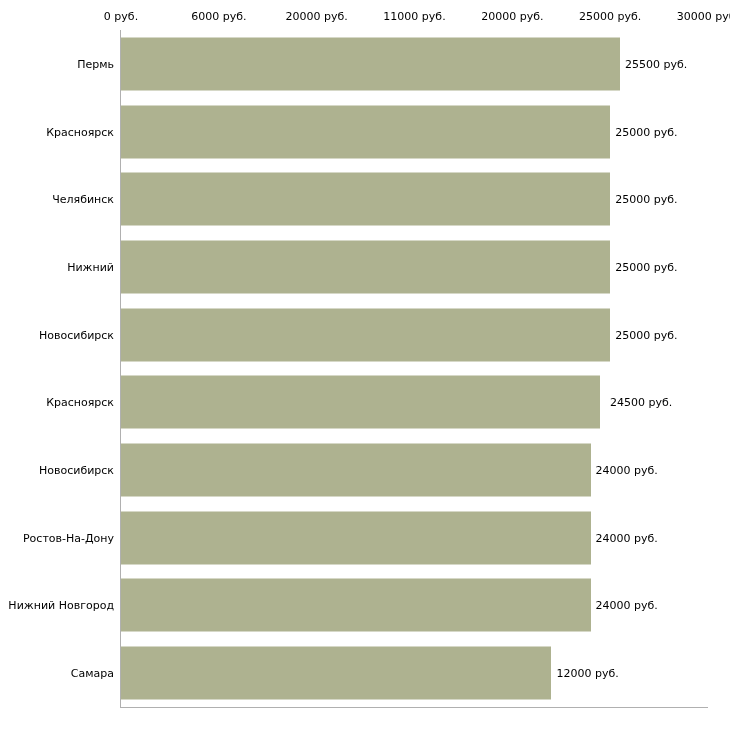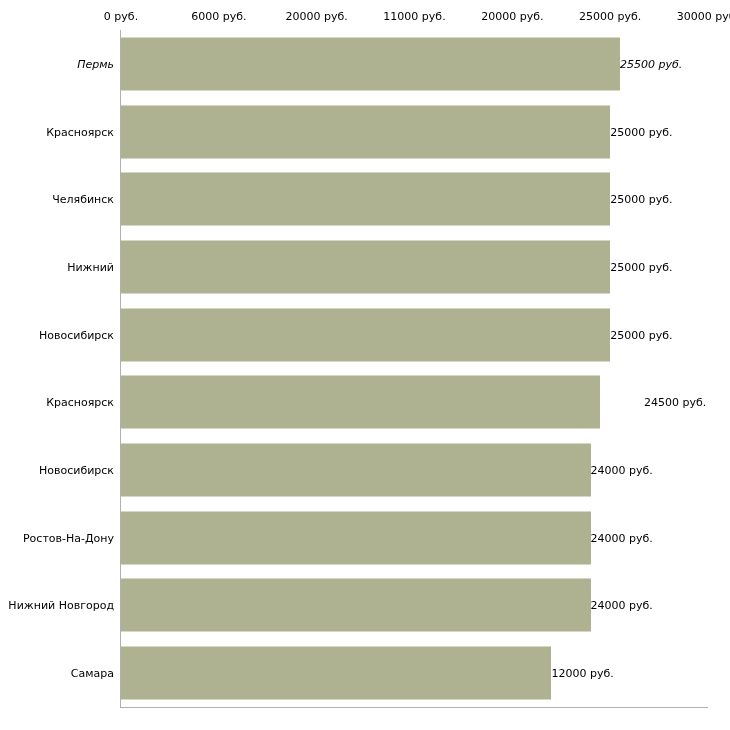--- a/index.html
+++ b/index.html
@@ -87,20 +87,21 @@
     height: 53px;
     background: #aeb290;
   }
   .bar-value {
     position: absolute;
     top: 50%;
     transform: translateY(-50%);
     font-size: 11px;
     color: #000;
     white-space: nowrap;
+    padding-left: 5px;
   }
 </style>
 </head>
 <body>
 
 <div id="chart-root">
 
   <div class="axis-top">
       <div class="tick-label" style="left: 121px;">0 руб.</div>
       <div class="tick-label" style="left: 218.833px;">6000 руб.</div>
@@ -108,21 +109,21 @@
       <div class="tick-label" style="left: 414.5px;">11000 руб.</div>
       <div class="tick-label" style="left: 512.333px;">20000 руб.</div>
       <div class="tick-label" style="left: 610.167px;">25000 руб.</div>
       <div class="tick-label" style="left: 708px;">30000 руб.</div>
     </div>
 
   <div class="plot">
     <div class="axis-line"></div>
     <div class="baseline"></div>
     <div id="rows">
-        <div class="row" style="top: 0px; height: 67.7px; font-style: italic;">
+        <div class="row" style="top: 0px; height: 67.7px;">
           <div class="cat-label">Пермь</div>
           <div class="bar" style="width: 498.95px; background: rgb(174, 178, 144);"></div>
           <div class="bar-value" style="left: 619.95px;">25500 руб.</div>
         </div>
         <div class="row" style="top: 67.7px; height: 67.7px;">
           <div class="cat-label">Красноярск</div>
           <div class="bar" style="width: 489.167px; background: rgb(174, 178, 144);"></div>
           <div class="bar-value" style="left: 610.167px;">25000 руб.</div>
         </div>
         <div class="row" style="top: 135.4px; height: 67.7px;">
@@ -136,21 +137,21 @@
           <div class="bar-value" style="left: 610.167px;">25000 руб.</div>
         </div>
         <div class="row" style="top: 270.8px; height: 67.7px;">
           <div class="cat-label">Новосибирск</div>
           <div class="bar" style="width: 489.167px; background: rgb(174, 178, 144);"></div>
           <div class="bar-value" style="left: 610.167px;">25000 руб.</div>
         </div>
         <div class="row" style="top: 338.5px; height: 67.7px;">
           <div class="cat-label">Красноярск</div>
           <div class="bar" style="width: 479.383px; background: rgb(174, 178, 144);"></div>
-          <div class="bar-value" style="left: 605px; margin-left: 39px;">24500 руб.</div>
+          <div class="bar-value" style="left: 605px;">24500 руб.</div>
         </div>
         <div class="row" style="top: 406.2px; height: 67.7px;">
           <div class="cat-label">Новосибирск</div>
           <div class="bar" style="width: 469.6px; background: rgb(174, 178, 144);"></div>
           <div class="bar-value" style="left: 590.6px;">24000 руб.</div>
         </div>
         <div class="row" style="top: 473.9px; height: 67.7px;">
           <div class="cat-label">Ростов-На-Дону</div>
           <div class="bar" style="width: 469.6px; background: rgb(174, 178, 144);"></div>
           <div class="bar-value" style="left: 590.6px;">24000 руб.</div>

